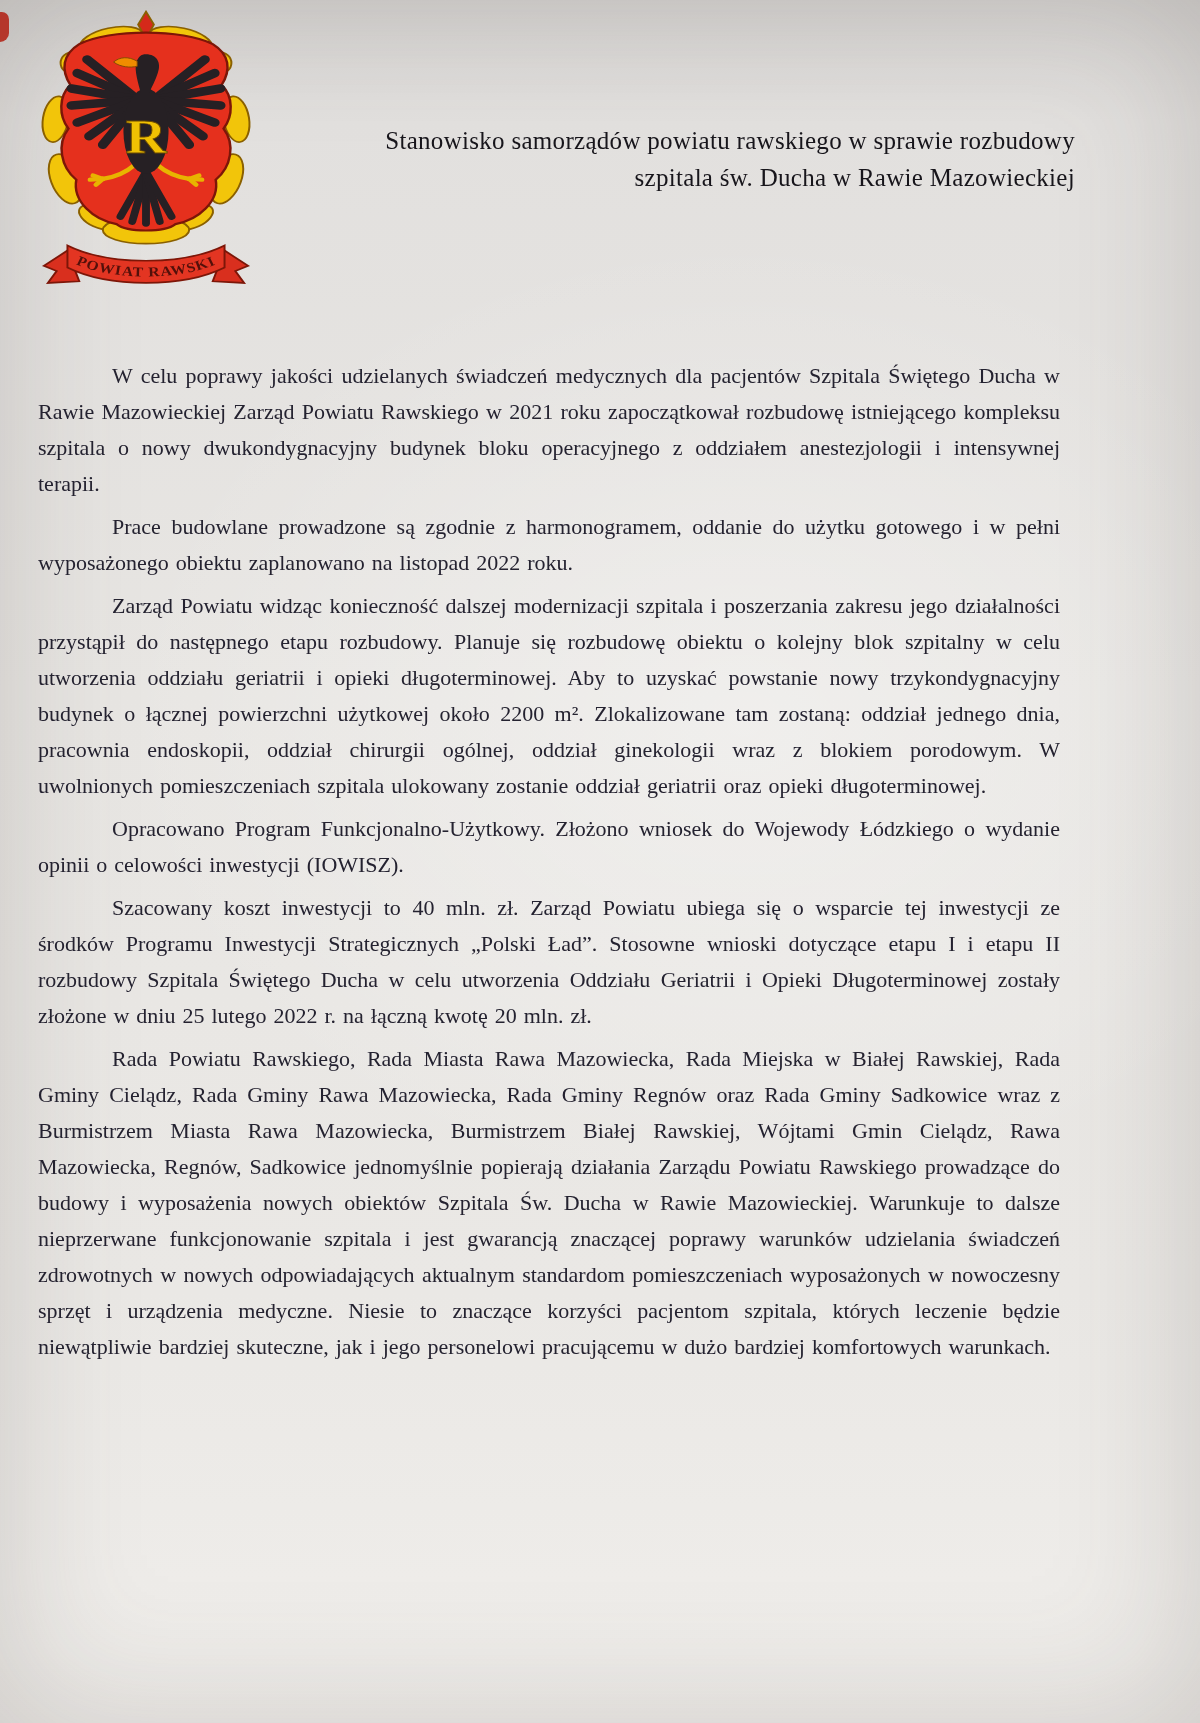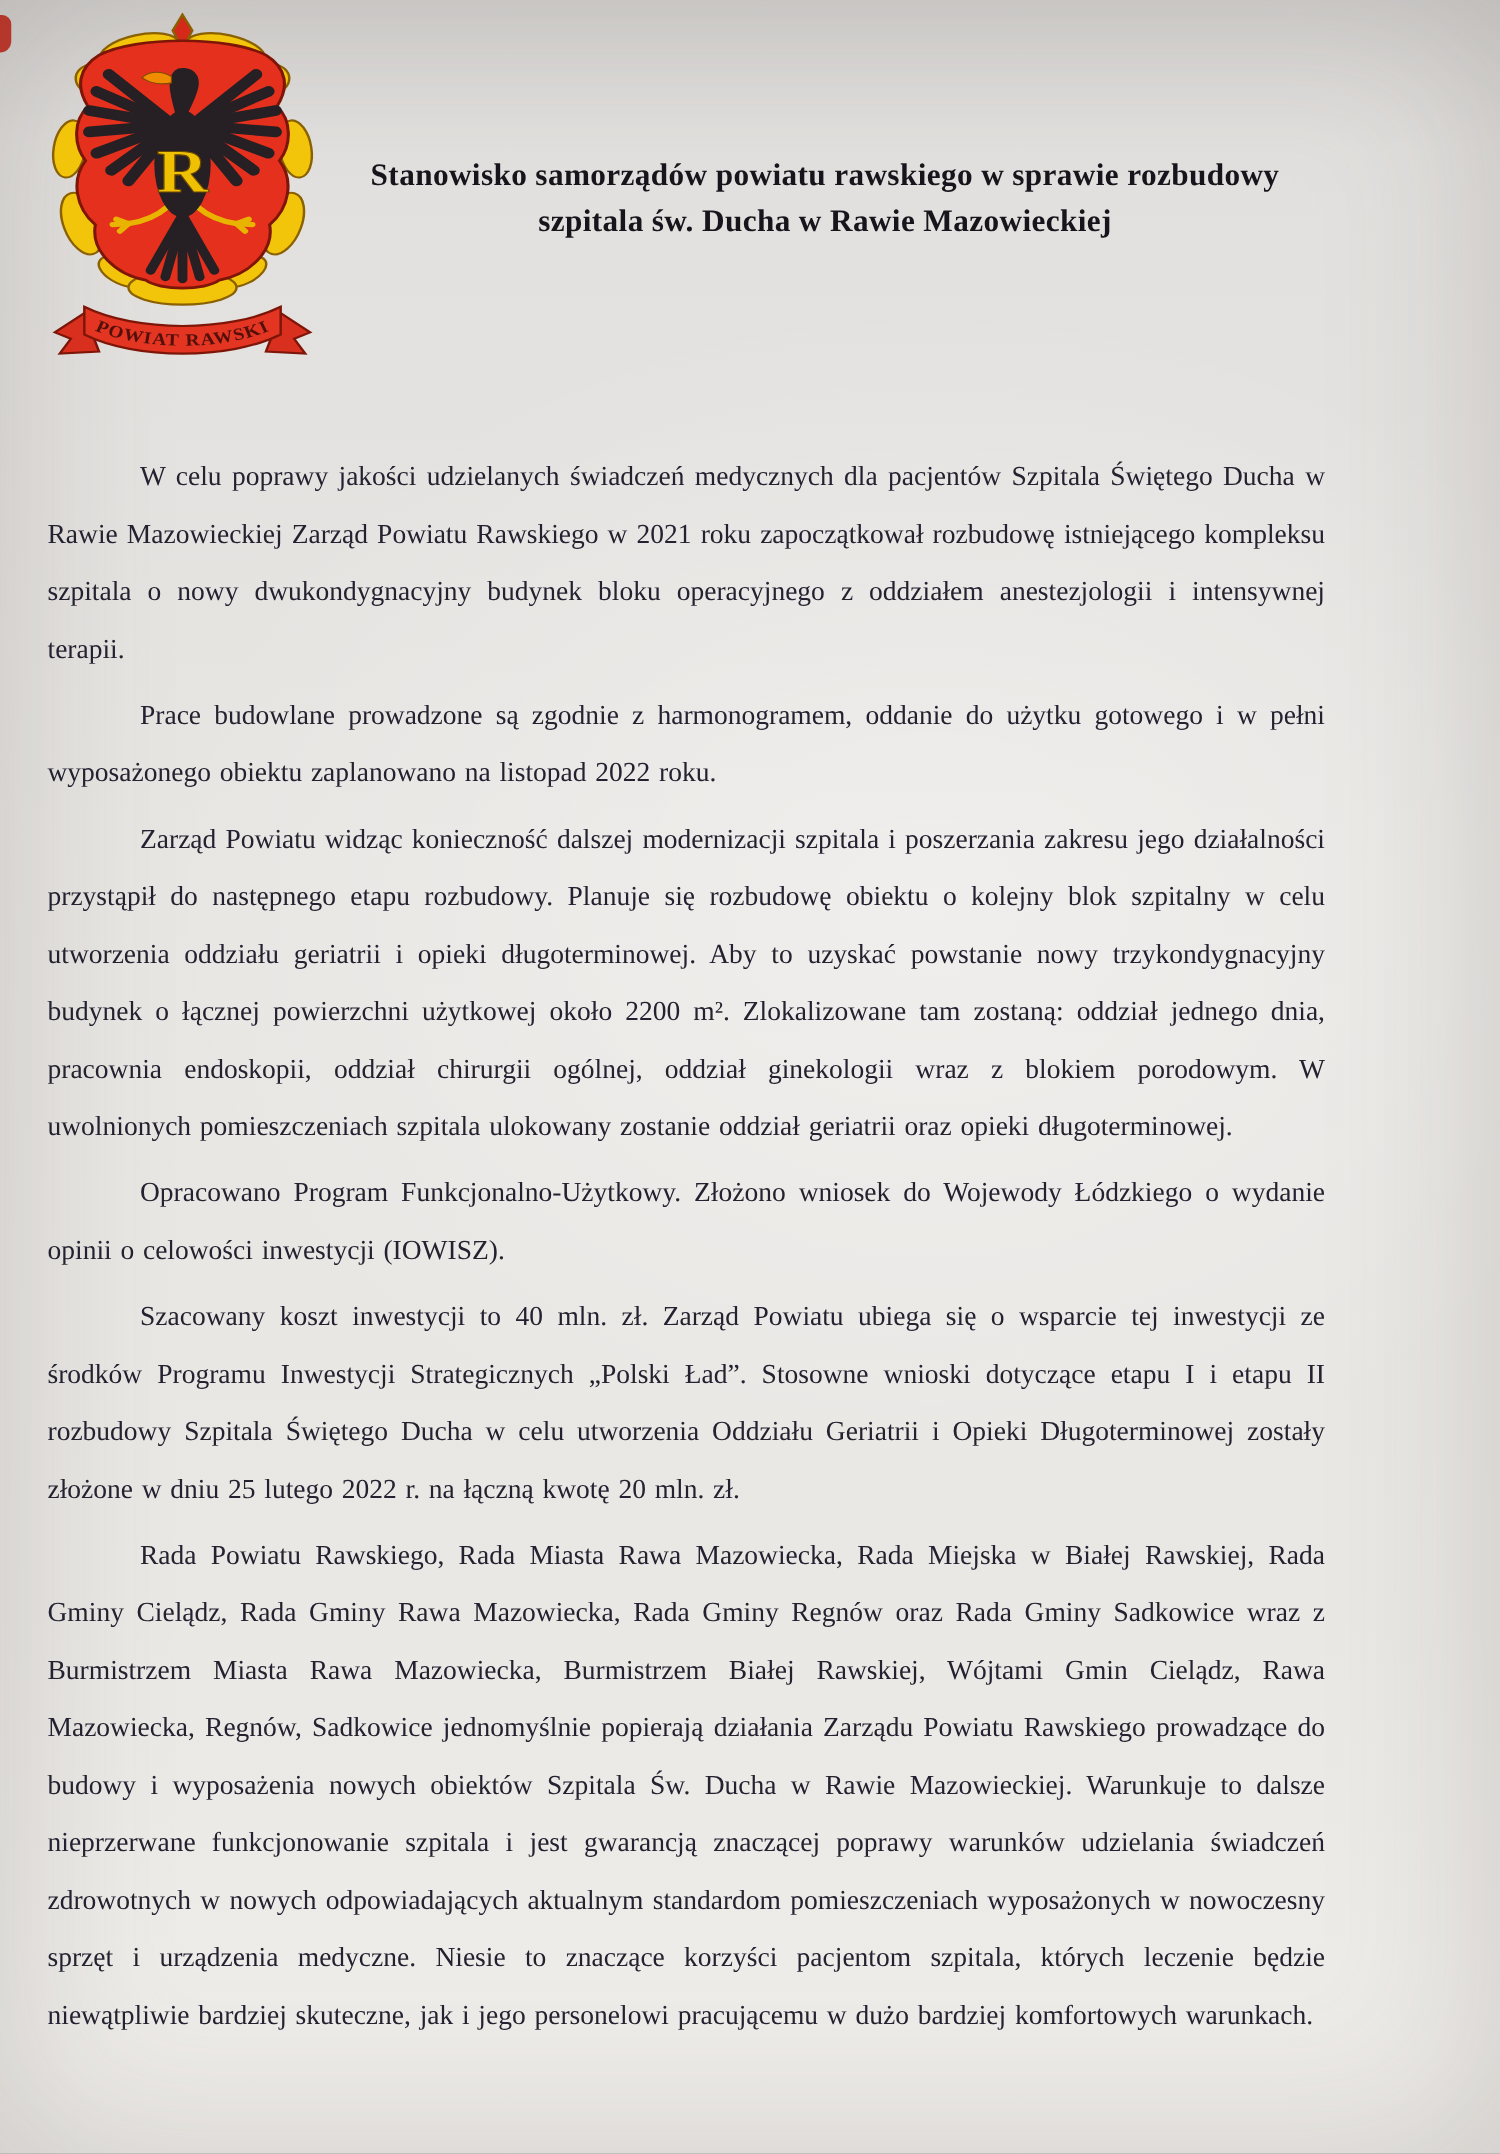--- a/index.html
+++ b/index.html
@@ -17,33 +17,33 @@
   .edge-mark {
     position:absolute; left:0; top:12px; width:9px; height:30px;
     background:#b3271b; border-radius:0 8px 10px 0; opacity:.9;
   }
   .crest {
     position:absolute; left:38px; top:10px; width:216px; height:290px;
   }
   .crest svg { width:100%; height:100%; display:block; }
   .title-block {
     position:absolute; left:245px; top:122px; width:830px;
-    text-align:center; font-weight:bold; font-size:25px; line-height:37px;
+    text-align:right; font-weight:normal; font-size:25px; line-height:37px;
     color:#17151b; letter-spacing:.3px;
   }
   .body-block {
     position:absolute; left:38px; top:358px; width:1022px;
     color:#242230;
   }
   .body-block p {
     margin:0 0 7px 0;
     text-align:justify;
     text-indent:74px;
     font-size:22px;
-    line-height:46px;
+    line-height:36px;
     word-spacing:1.5px;
   }
 </style>
 </head>
 <body>
 
 <div class="page">
 
   <div class="edge-mark"></div>
 

